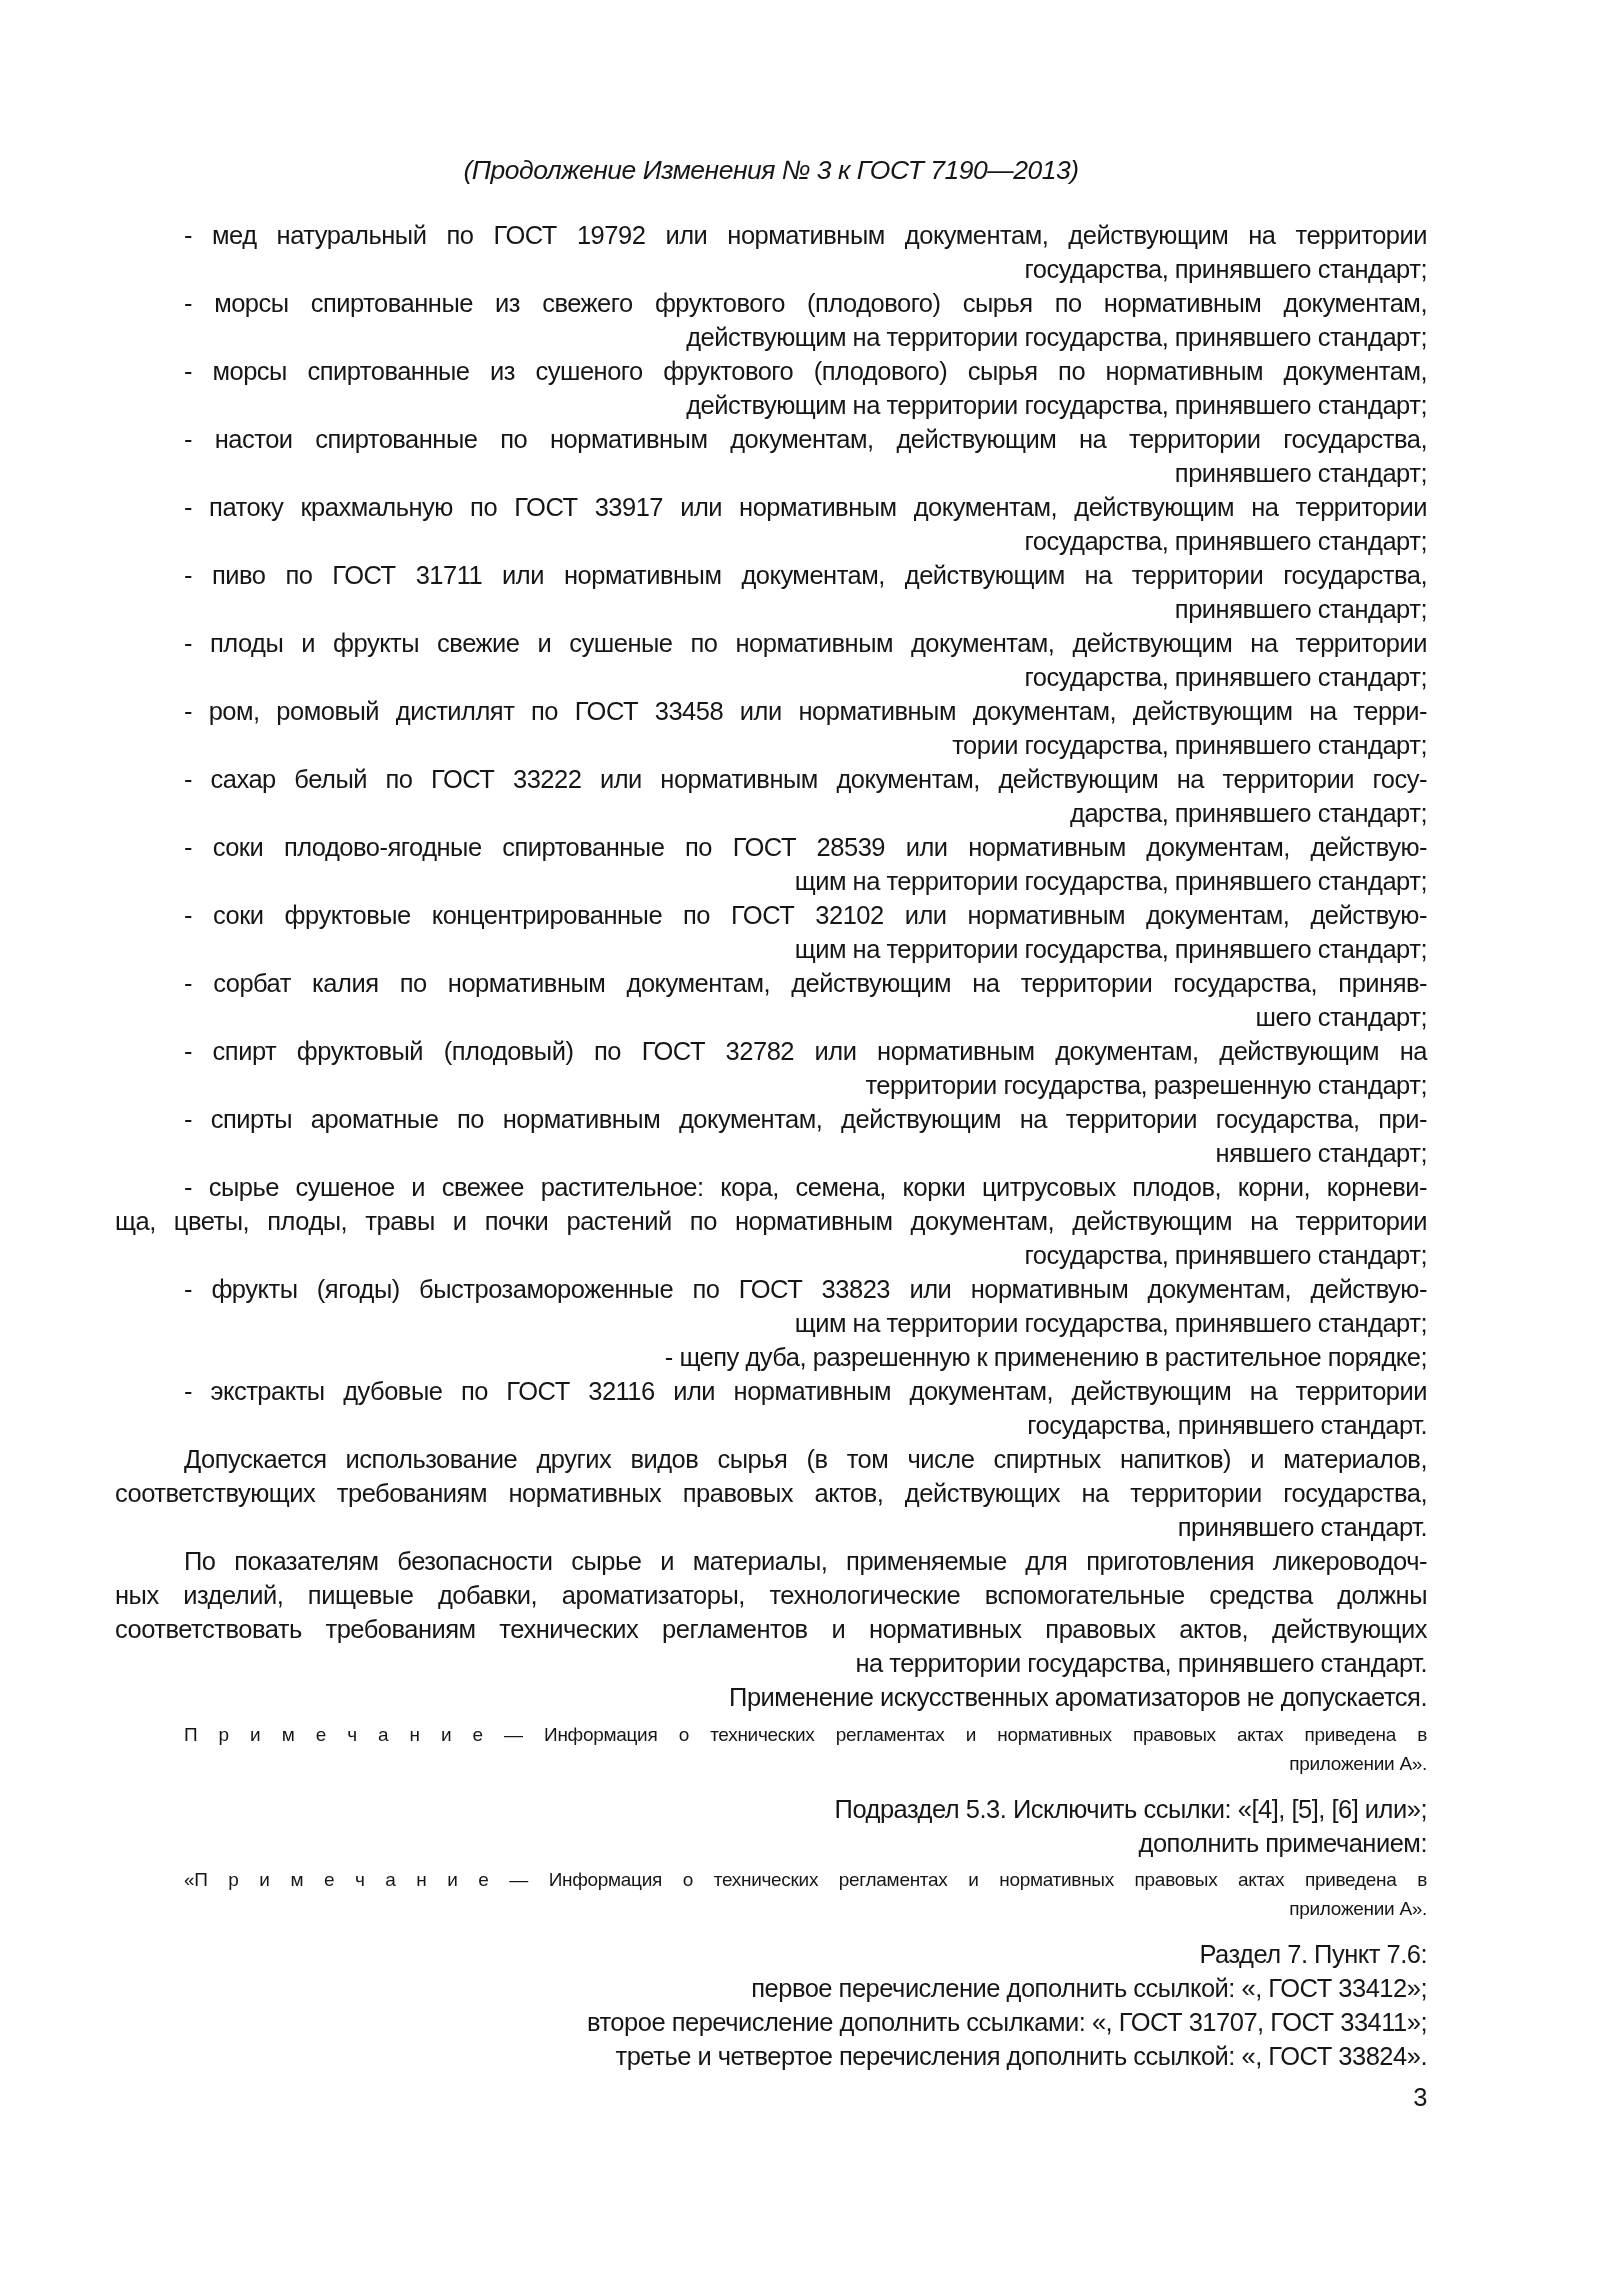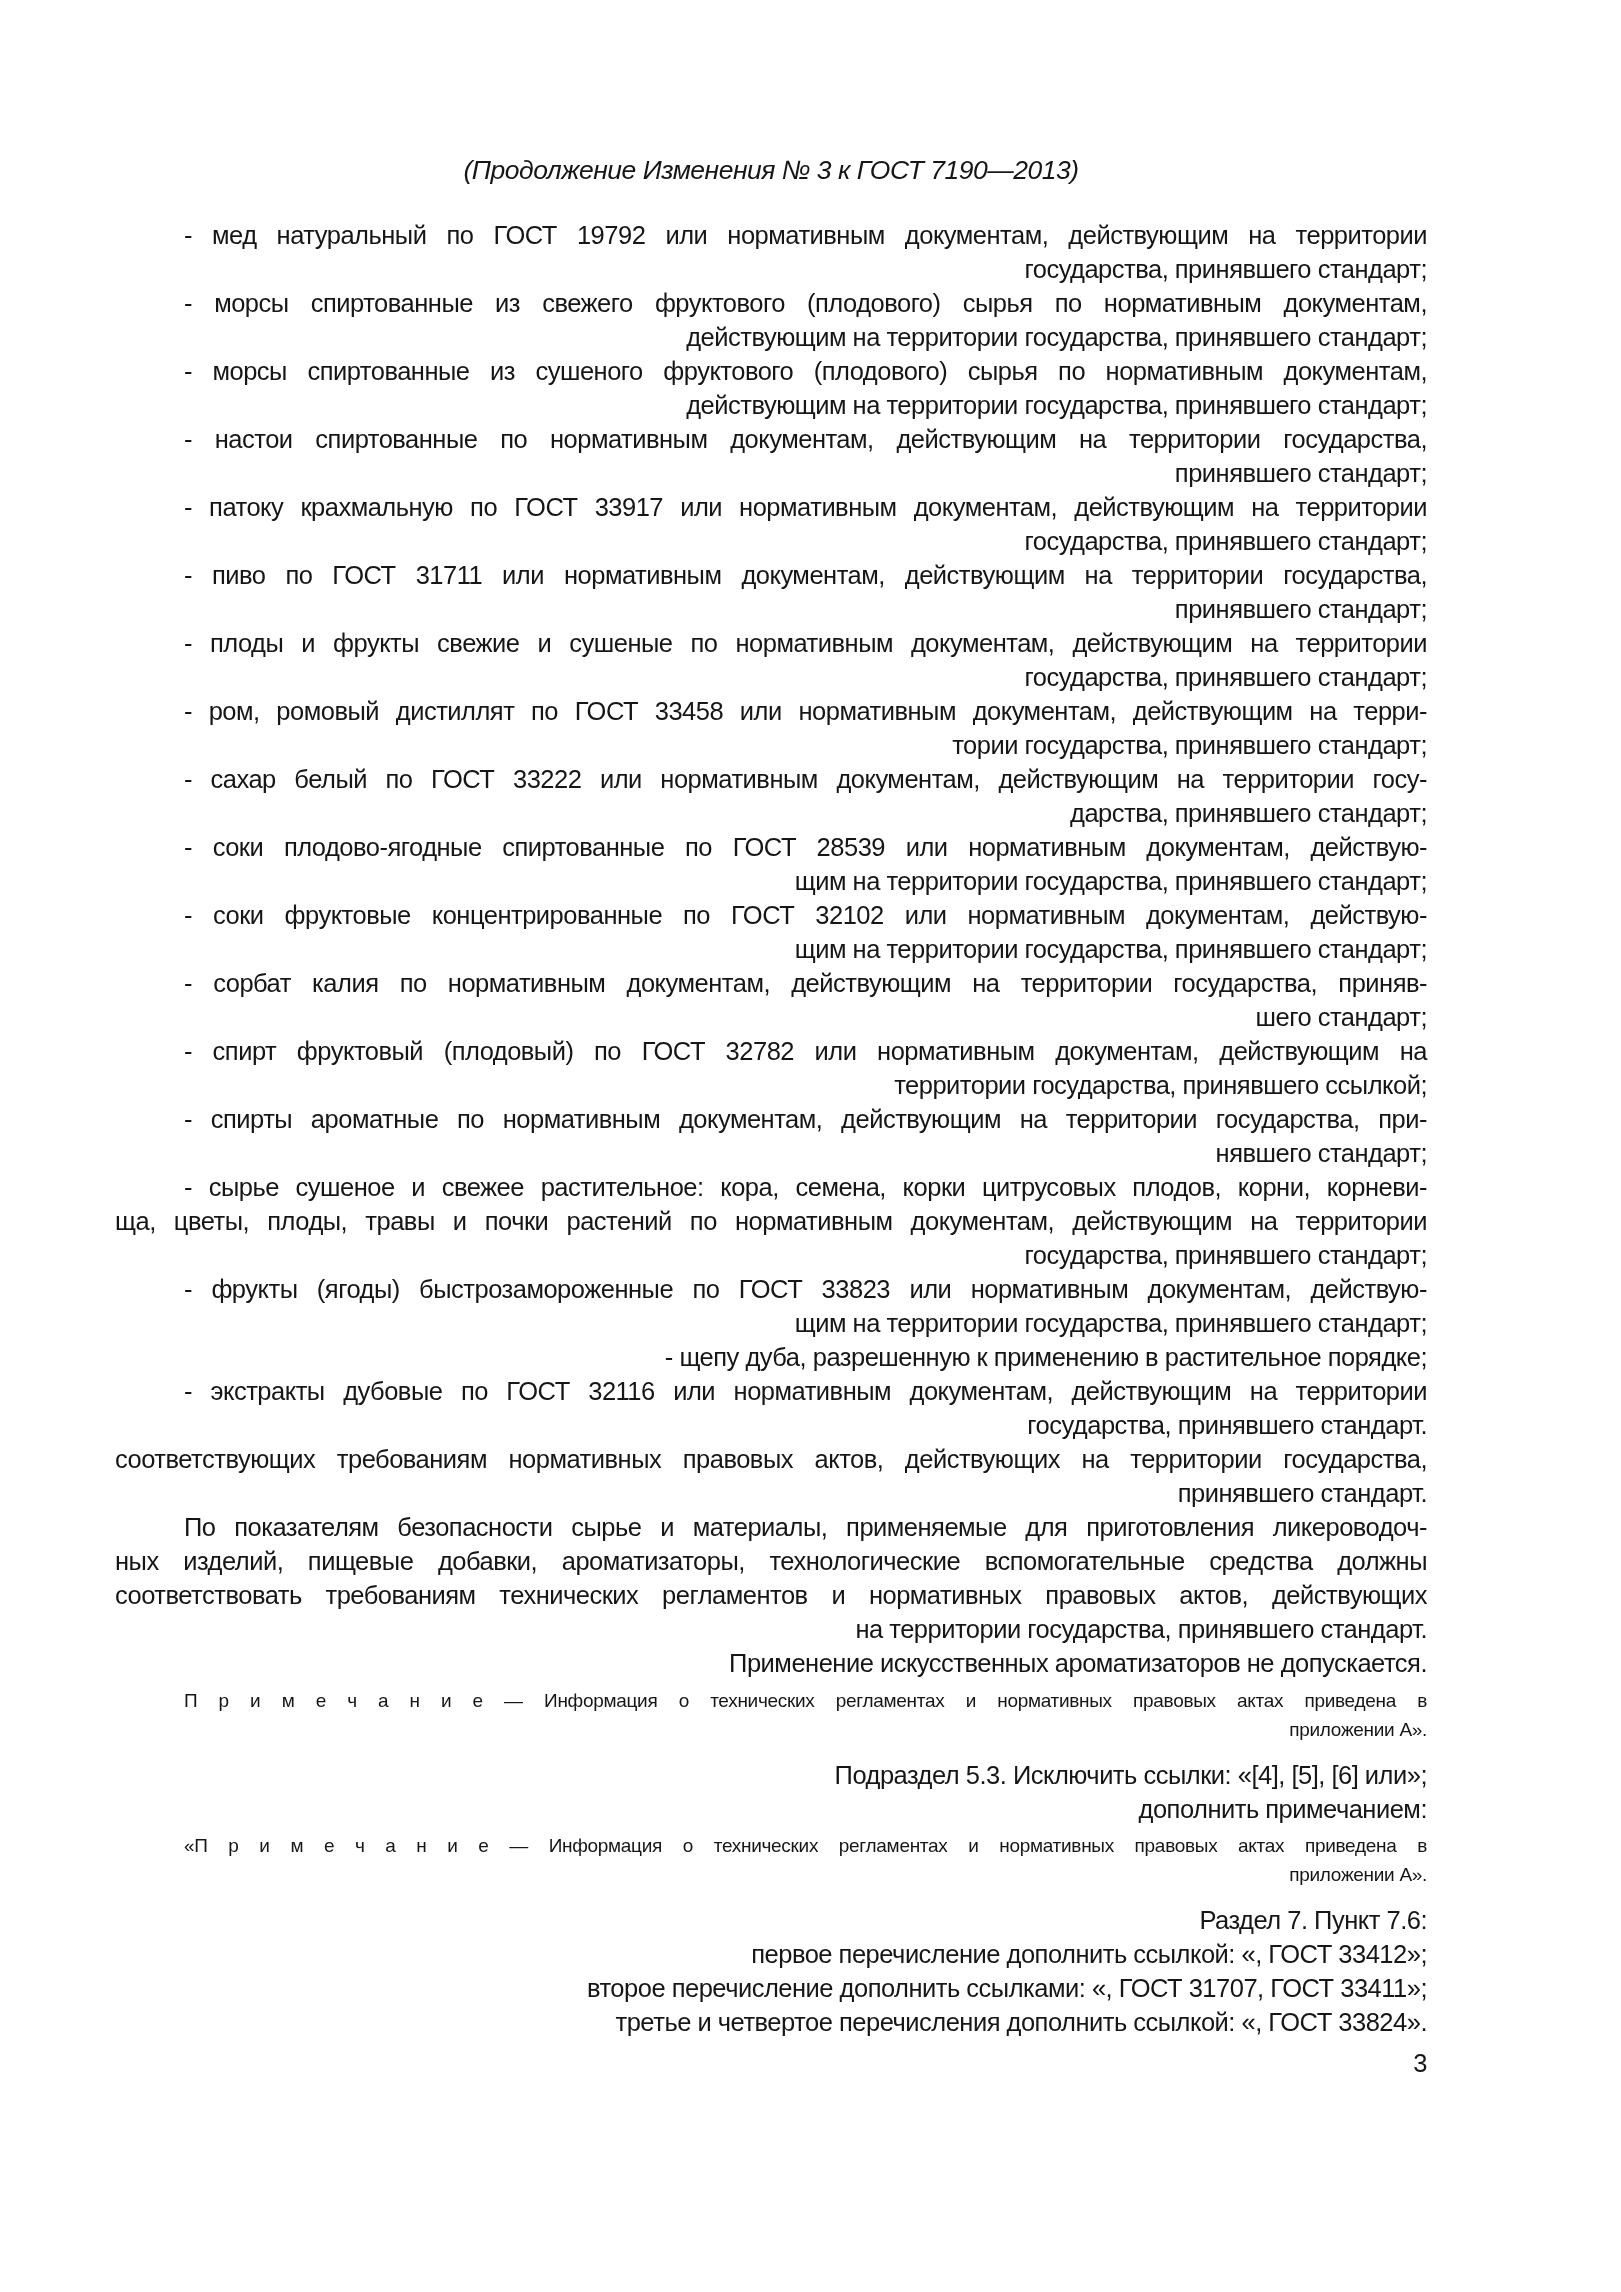--- a/index.html
+++ b/index.html
@@ -111,21 +111,21 @@
       <div class="para body">
         <div class="line first just">- соки фруктовые концентрированные по ГОСТ 32102 или нормативным документам, действую-</div>
         <div class="line">щим на территории государства, принявшего стандарт;</div>
       </div>
       <div class="para body">
         <div class="line first just">- сорбат калия по нормативным документам, действующим на территории государства, приняв-</div>
         <div class="line">шего стандарт;</div>
       </div>
       <div class="para body">
         <div class="line first just">- спирт фруктовый (плодовый) по ГОСТ 32782 или нормативным документам, действующим на</div>
-        <div class="line">территории государства, принявшего ссылкой;</div>
+        <div class="line">территории государства, разрешенную стандарт;</div>
       </div>
       <div class="para body">
         <div class="line first just">- спирты ароматные по нормативным документам, действующим на территории государства, при-</div>
         <div class="line">нявшего стандарт;</div>
       </div>
       <div class="para body">
         <div class="line first just">- сырье сушеное и свежее растительное: кора, семена, корки цитрусовых плодов, корни, корневи-</div>
         <div class="line just">ща, цветы, плоды, травы и почки растений по нормативным документам, действующим на территории</div>
         <div class="line">государства, принявшего стандарт;</div>
       </div>
@@ -134,20 +134,21 @@
         <div class="line">щим на территории государства, принявшего стандарт;</div>
       </div>
       <div class="para body">
         <div class="line first">- щепу дуба, разрешенную к применению в растительное порядке;</div>
       </div>
       <div class="para body">
         <div class="line first just">- экстракты дубовые по ГОСТ 32116 или нормативным документам, действующим на территории</div>
         <div class="line">государства, принявшего стандарт.</div>
       </div>
       <div class="para body">
+        <div class="line first just">Допускается использование других видов сырья (в том числе спиртных напитков) и материалов,</div>
         <div class="line just">соответствующих требованиям нормативных правовых актов, действующих на территории государства,</div>
         <div class="line">принявшего стандарт.</div>
       </div>
       <div class="para body">
         <div class="line first just">По показателям безопасности сырье и материалы, применяемые для приготовления ликероводоч-</div>
         <div class="line just">ных изделий, пищевые добавки, ароматизаторы, технологические вспомогательные средства должны</div>
         <div class="line just">соответствовать требованиям технических регламентов и нормативных правовых актов, действующих</div>
         <div class="line">на территории государства, принявшего стандарт.</div>
       </div>
       <div class="para body">

